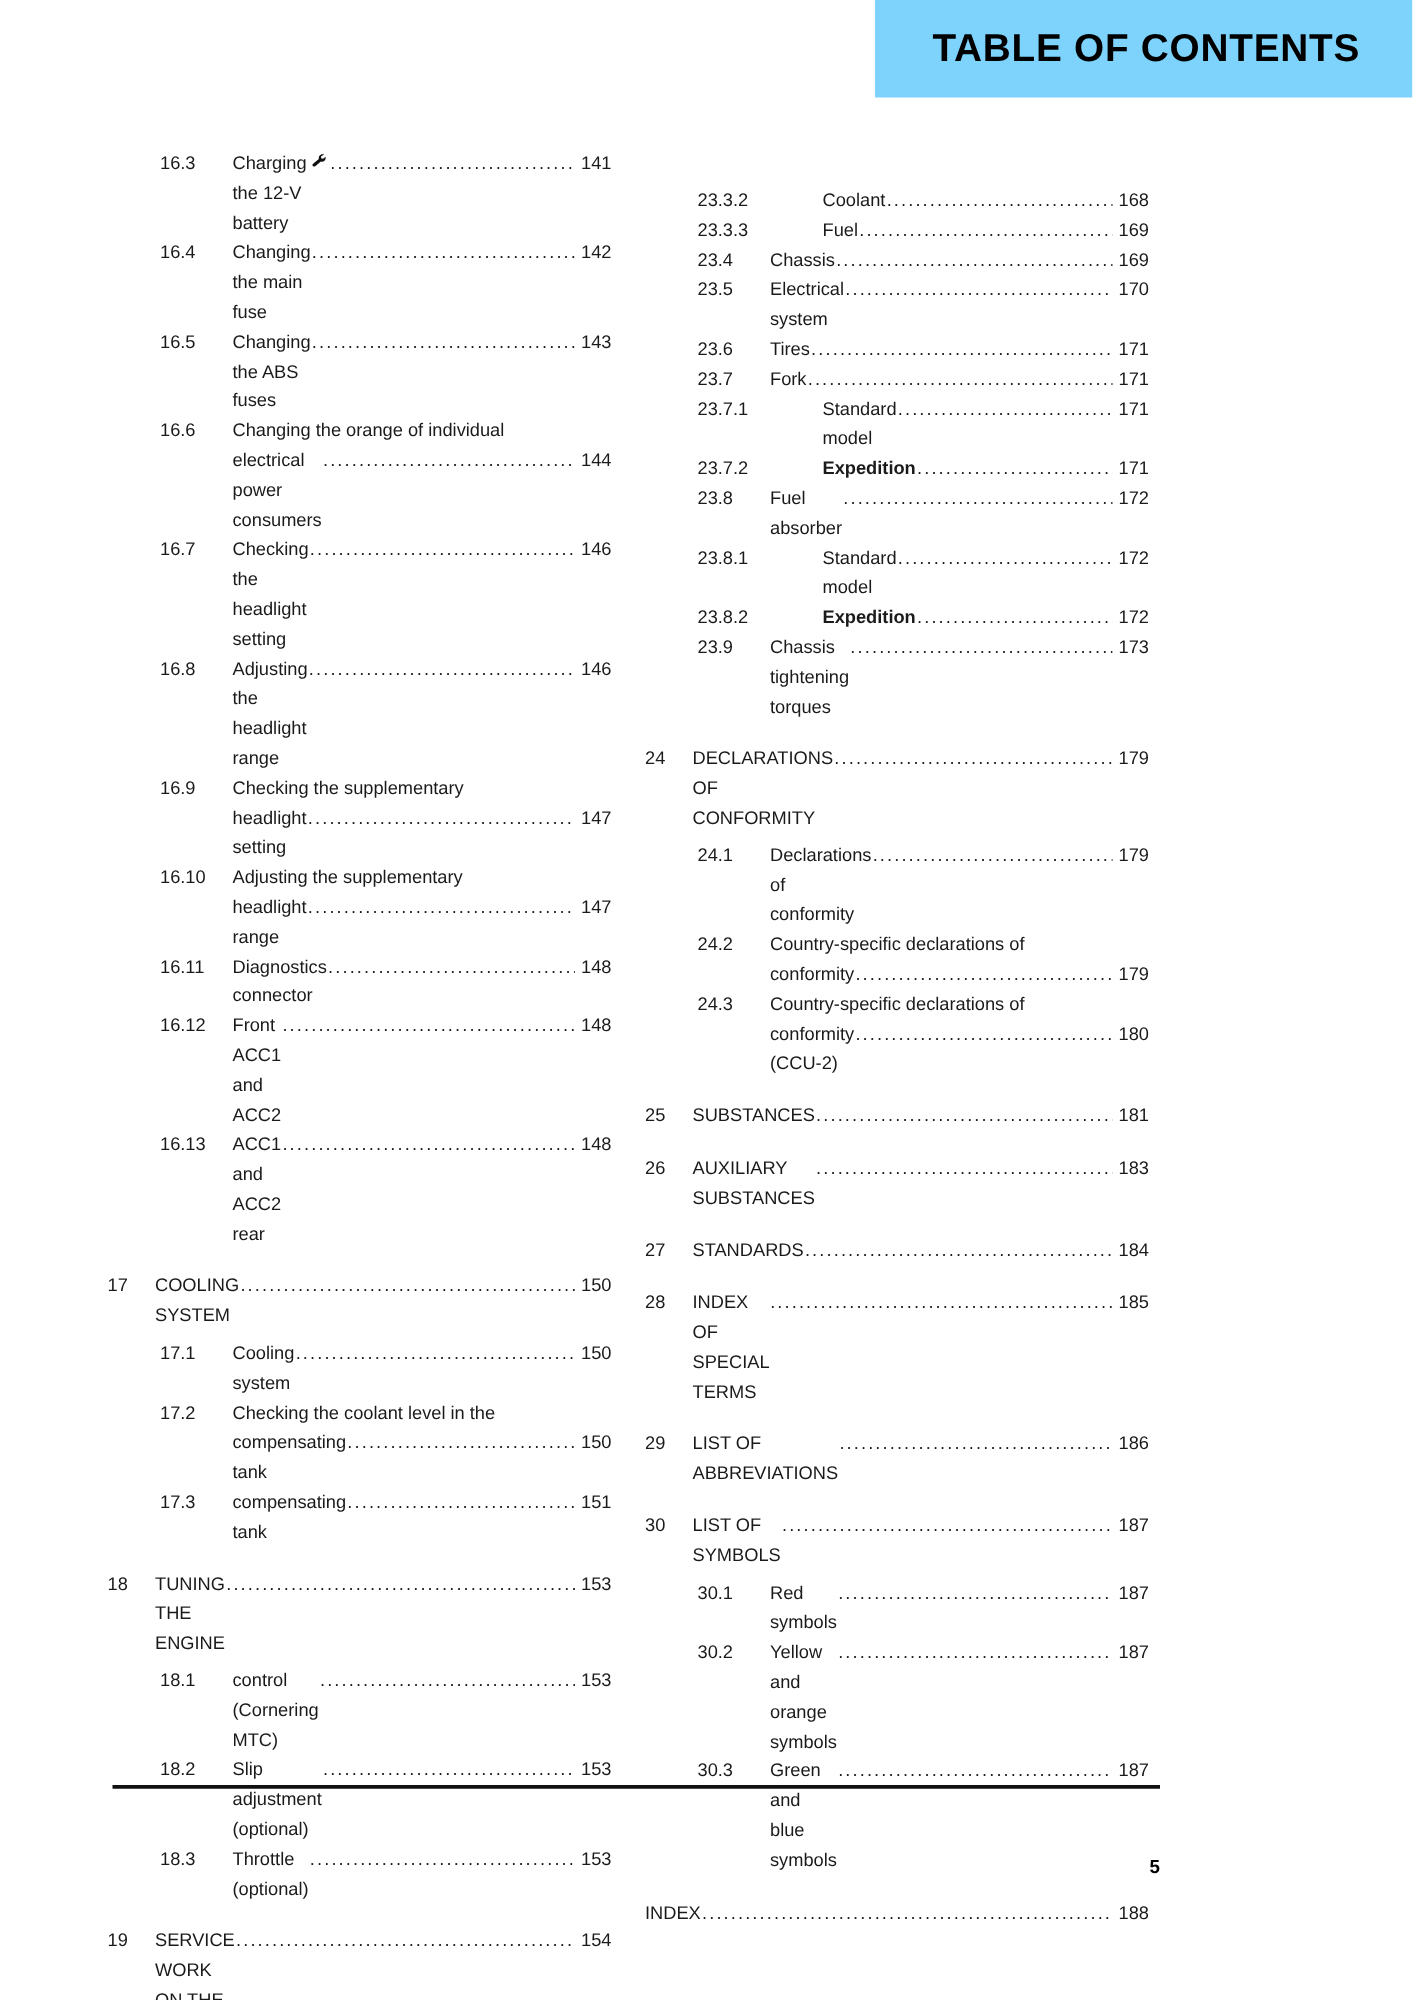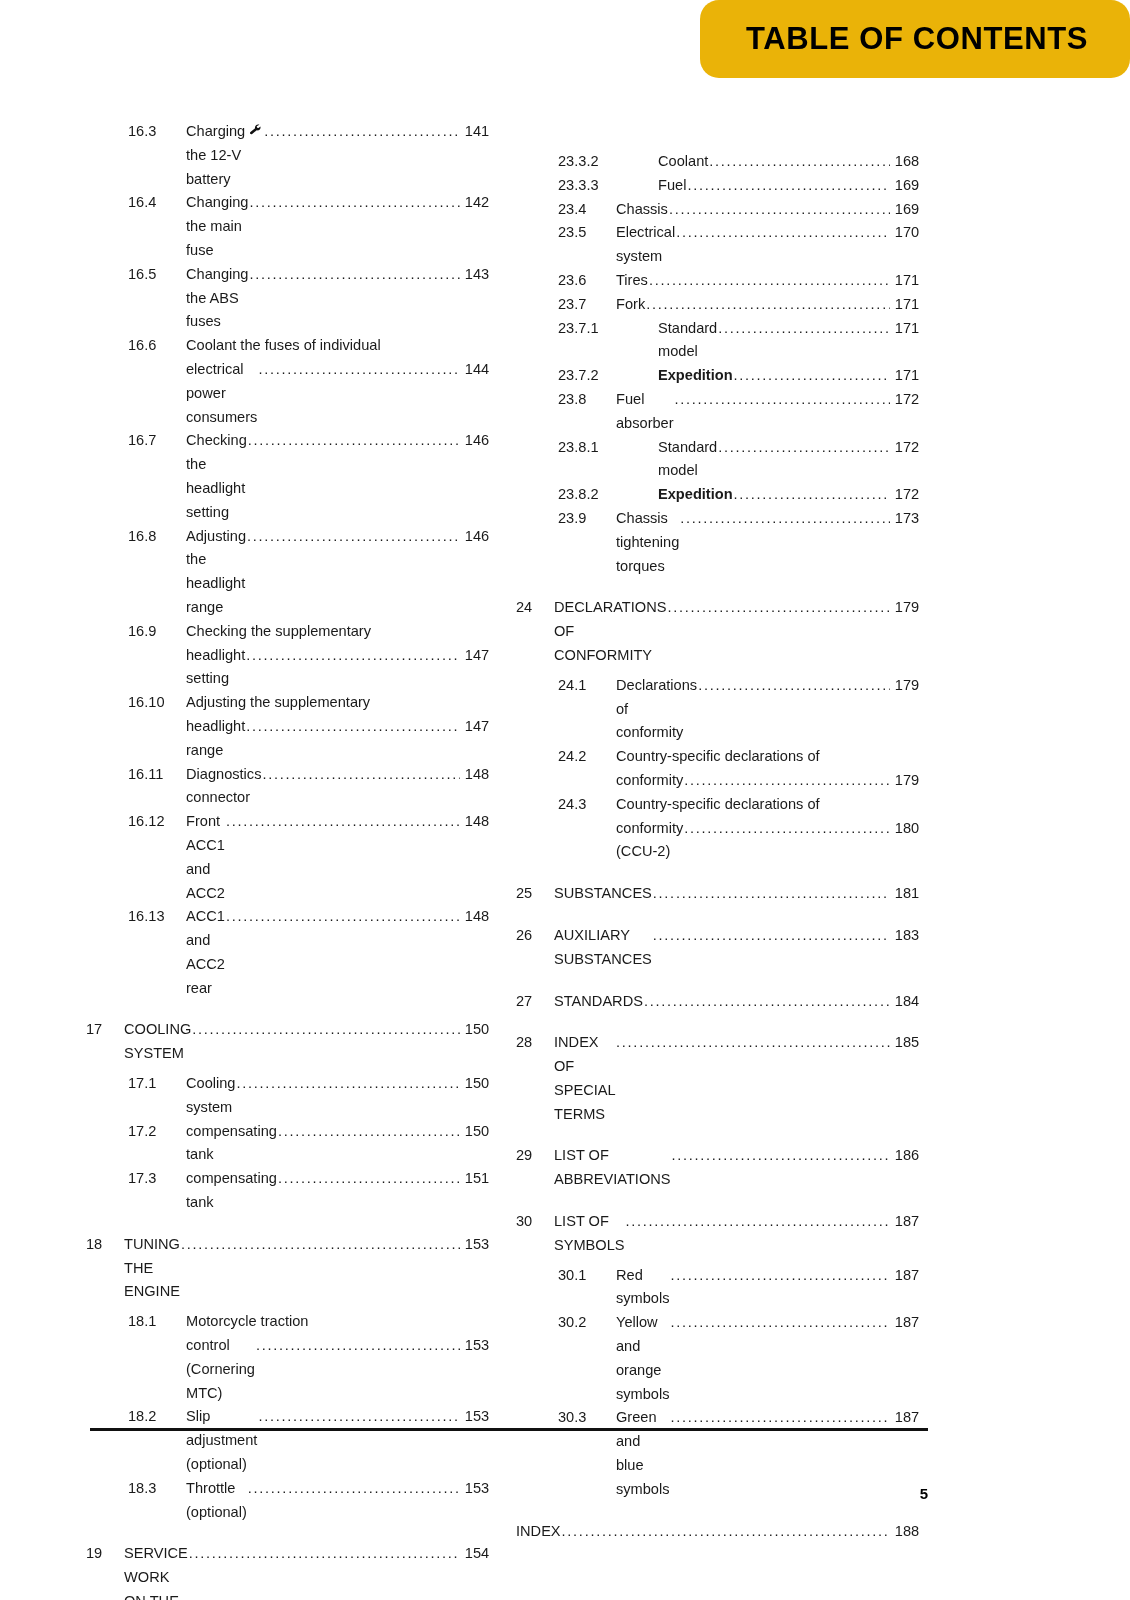--- a/index.html
+++ b/index.html
@@ -16,27 +16,26 @@
     overflow: hidden;
   }
 
   
   #header-banner {
     position: absolute;
     left: 700px;
     top: 0;
     width: 430px;
     height: 78px;
-    background: #eab308;
+    background: #7dd3fc;
     display: flex;
     align-items: center;
     justify-content: flex-end;
     box-sizing: border-box;
     padding-right: 42px;
-    border-radius: 19px;
   }
   #header-banner .title {
     font-size: 31px;
     font-weight: bold;
     letter-spacing: 0.6px;
     color: #000;
     white-space: nowrap;
   }
 
   
@@ -183,21 +182,21 @@
         <span class="num">16.5</span>
         <span class="body">
           <span class="label">Changing the ABS fuses</span>
           <span class="dots">........................................................................................................................................................................................................</span>
           <span class="page">143</span>
         </span>
       </div>
       <div class="entry wrap lvl2">
         <span class="num">16.6</span>
         <div class="wrapbody">
-          <div class="line1"><span class="label">Coolant the fuses of individual</span></div>
+          <div class="line1"><span class="label">Changing the orange of individual</span></div>
           <div class="lastline">
             <span class="label">electrical power consumers</span>
             <span class="dots">........................................................................................................................................................................................................</span>
             <span class="page">144</span>
           </div>
         </div>
       </div>
       <div class="entry lvl2">
         <span class="num">16.7</span>
         <span class="body">
@@ -272,20 +271,21 @@
         <span class="num">17.1</span>
         <span class="body">
           <span class="label">Cooling system</span>
           <span class="dots">........................................................................................................................................................................................................</span>
           <span class="page">150</span>
         </span>
       </div>
       <div class="entry wrap lvl2">
         <span class="num">17.2</span>
         <div class="wrapbody">
+          <div class="line1"><span class="label">Checking the coolant level in the</span></div>
           <div class="lastline">
             <span class="label">compensating tank</span>
             <span class="dots">........................................................................................................................................................................................................</span>
             <span class="page">150</span>
           </div>
         </div>
       </div>
       <div class="entry wrap lvl2">
         <span class="num">17.3</span>
         <div class="wrapbody">
@@ -300,21 +300,20 @@
         <span class="num">18</span>
         <span class="body">
           <span class="label">TUNING THE ENGINE</span>
           <span class="dots">........................................................................................................................................................................................................</span>
           <span class="page">153</span>
         </span>
       </div>
       <div class="entry wrap lvl2">
         <span class="num">18.1</span>
         <div class="wrapbody">
-          <div class="line1"><span class="label">Motorcycle traction</span></div>
           <div class="lastline">
             <span class="label">control (Cornering MTC)</span>
             <span class="dots">........................................................................................................................................................................................................</span>
             <span class="page">153</span>
           </div>
         </div>
       </div>
       <div class="entry lvl2">
         <span class="num">18.2</span>
         <span class="body">

